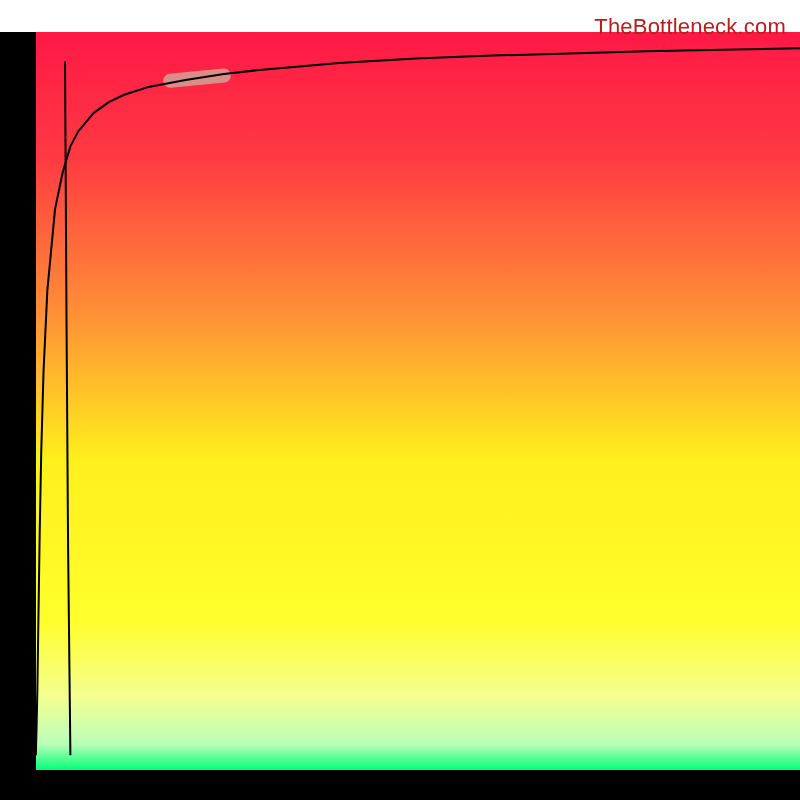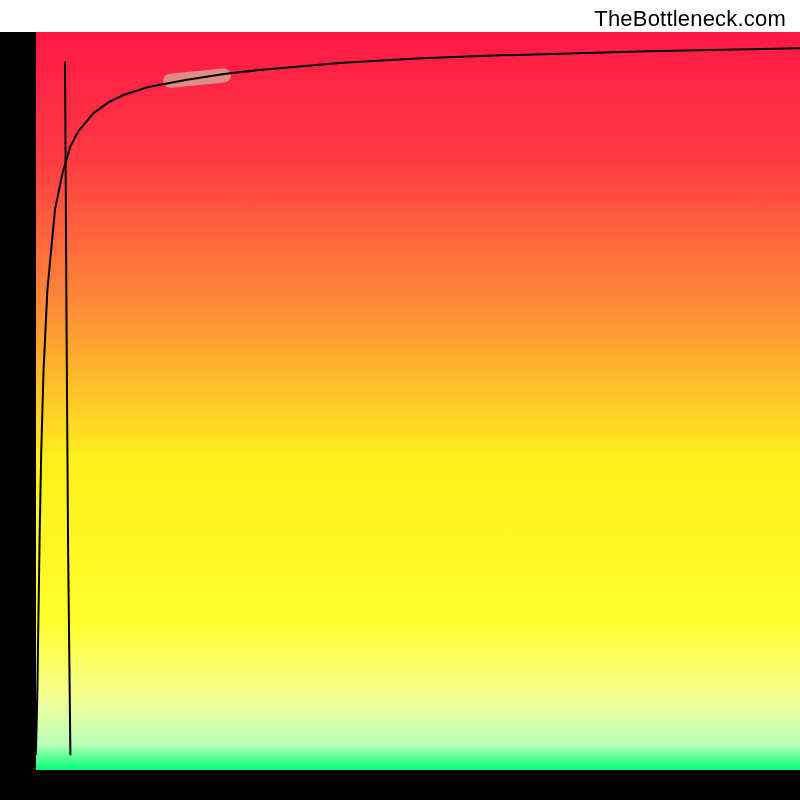--- a/index.html
+++ b/index.html
@@ -11,24 +11,24 @@
     overflow: hidden;
     font-family: Arial, Helvetica, sans-serif;
   }
   .container {
     position: relative;
     width: 800px;
     height: 800px;
   }
   .attribution {
     position: absolute;
-    top: 6px;
+    top: 14px;
     right: 14px;
     font-size: 22px;
-    color: #000000;
+    color: #b91c1c;
     font-weight: 400;
     z-index: 20;
     letter-spacing: 0.2px;
     margin-left: 44px;
   }
   svg.chart {
     position: absolute;
     top: 0;
     left: 0;
   }

